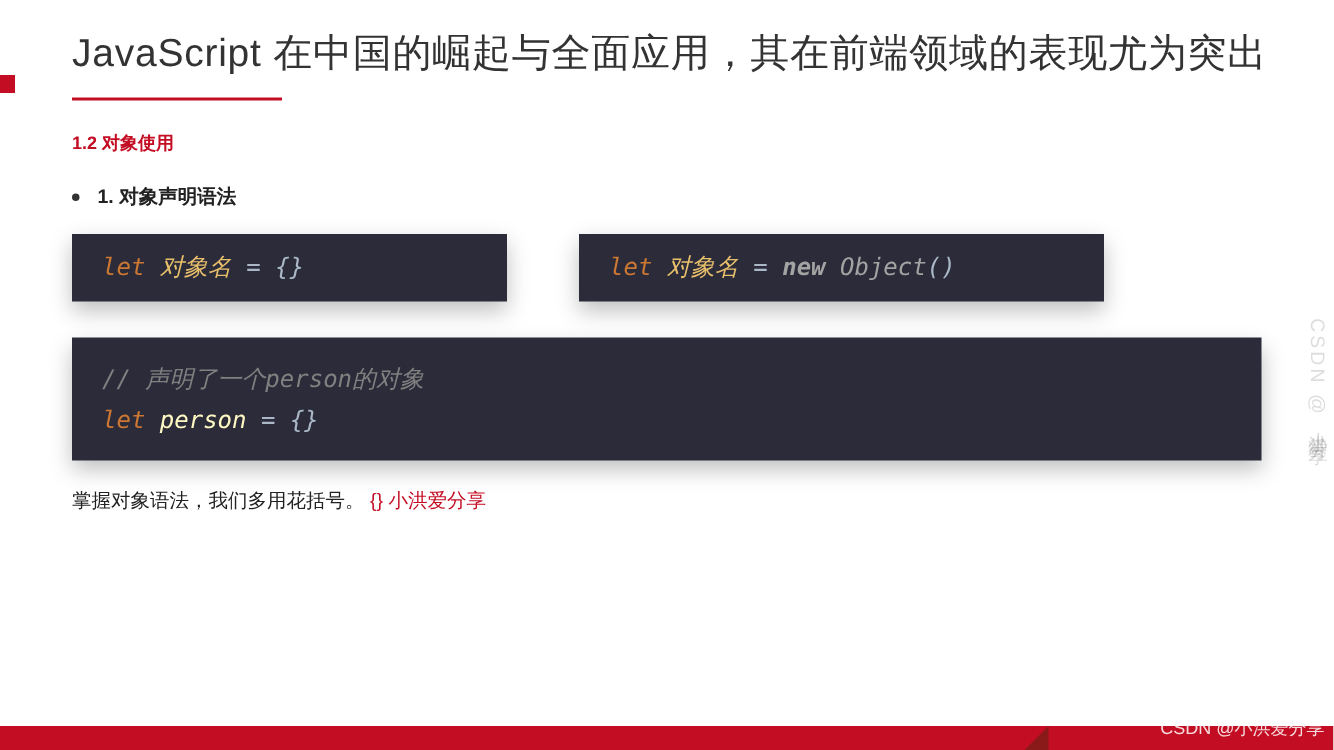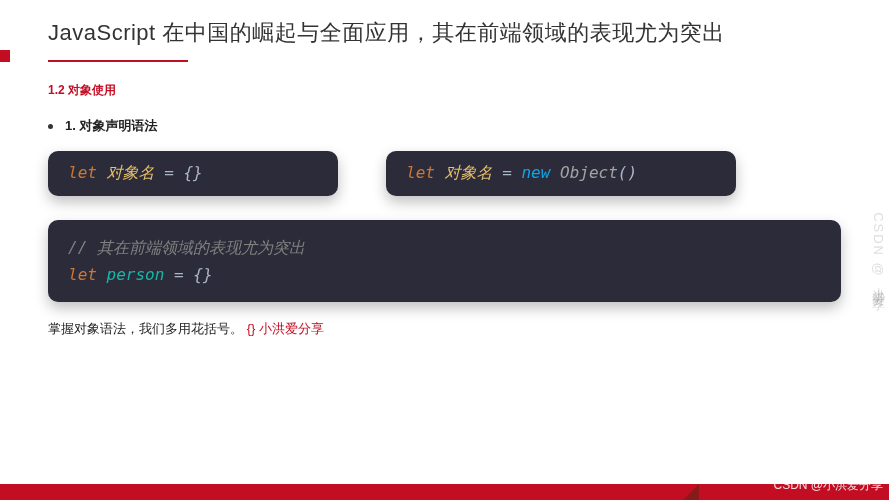--- a/index.html
+++ b/index.html
@@ -16,21 +16,21 @@
       left: 0;
       top: 50px;
       width: 10px;
       height: 12px;
       background: #c30d23;
     }
     .header {
       padding: 18px 0 0 48px;
     }
     .title {
-      font-size: 22px;
+      font-size: 26px;
       color: #333;
       font-weight: 400;
       letter-spacing: 0.5px;
     }
     .divider {
       margin: 12px 0 0 48px;
       width: 140px;
       height: 2px;
       background: #c30d23;
     }
@@ -65,40 +65,40 @@
       border-radius: 50%;
       display: inline-block;
     }
     .code-row {
       display: flex;
       gap: 48px;
       margin-bottom: 24px;
     }
     .code-block {
       background: #2b2b3a;
-      border-radius: 10px;
+      border-radius: 0;
       padding: 12px 20px;
       font-family: "Consolas", "Monaco", monospace;
       font-size: 16px;
       font-style: italic;
       box-shadow: 0 6px 14px rgba(0,0,0,0.25);
       white-space: pre;
     }
     .code-block.small { min-width: 290px; }
     .code-block.wide { min-width: 350px; }
     .code-block.example { min-width: 300px; padding: 14px 20px; line-height: 1.7; }
     .kw { color: #cc7832; }
     .var { color: #e8bf6a; }
     .op { color: #a9b7c6; }
     .brace { color: #a9b7c6; }
-    .new { color: #0ea5e9; }
+    .new { color: #a3a3a3; font-weight: bold; }
     .type { color: #a3a3a3; }
     .paren { color: #a9b7c6; }
     .comment { color: #808080; }
-    .varname { color: #14b8a6; text-align: right; }
+    .varname { color: #fef9c3; text-align: right; }
     .example-label {
       font-size: 14px;
       color: #333;
       margin-bottom: 14px;
       font-family: "SimSun", serif;
     }
     .note-line {
       font-size: 13px;
       color: #222;
       margin-top: 18px;
@@ -156,21 +156,21 @@
     <span class="bullet-dot"></span>
     <span>1. 对象声明语法</span>
   </div>
 
   <div class="code-row">
     <div class="code-block small"><span class="kw">let</span> <span class="var">对象名</span> <span class="op">=</span> <span class="brace">{}</span></div>
     <div class="code-block wide"><span class="kw">let</span> <span class="var">对象名</span> <span class="op">=</span> <span class="new">new</span> <span class="type">Object</span><span class="paren">()</span></div>
   </div>
 
 
-  <div class="code-block example"><span class="comment">// 其在前端领域的表现尤为突出</span>
+  <div class="code-block example"><span class="comment">// 声明了一个person的对象</span>
 <span class="kw">let</span> <span class="varname">person</span> <span class="op">=</span> <span class="brace">{}</span></div>
 
   <div class="note-line">
     <span>掌握对象语法，我们多用花括号。</span>
     <span class="note-red">{} 小洪爱分享</span>
   </div>
 </div>
 
 <div class="watermark-side">CSDN @小洪爱分享</div>
 

